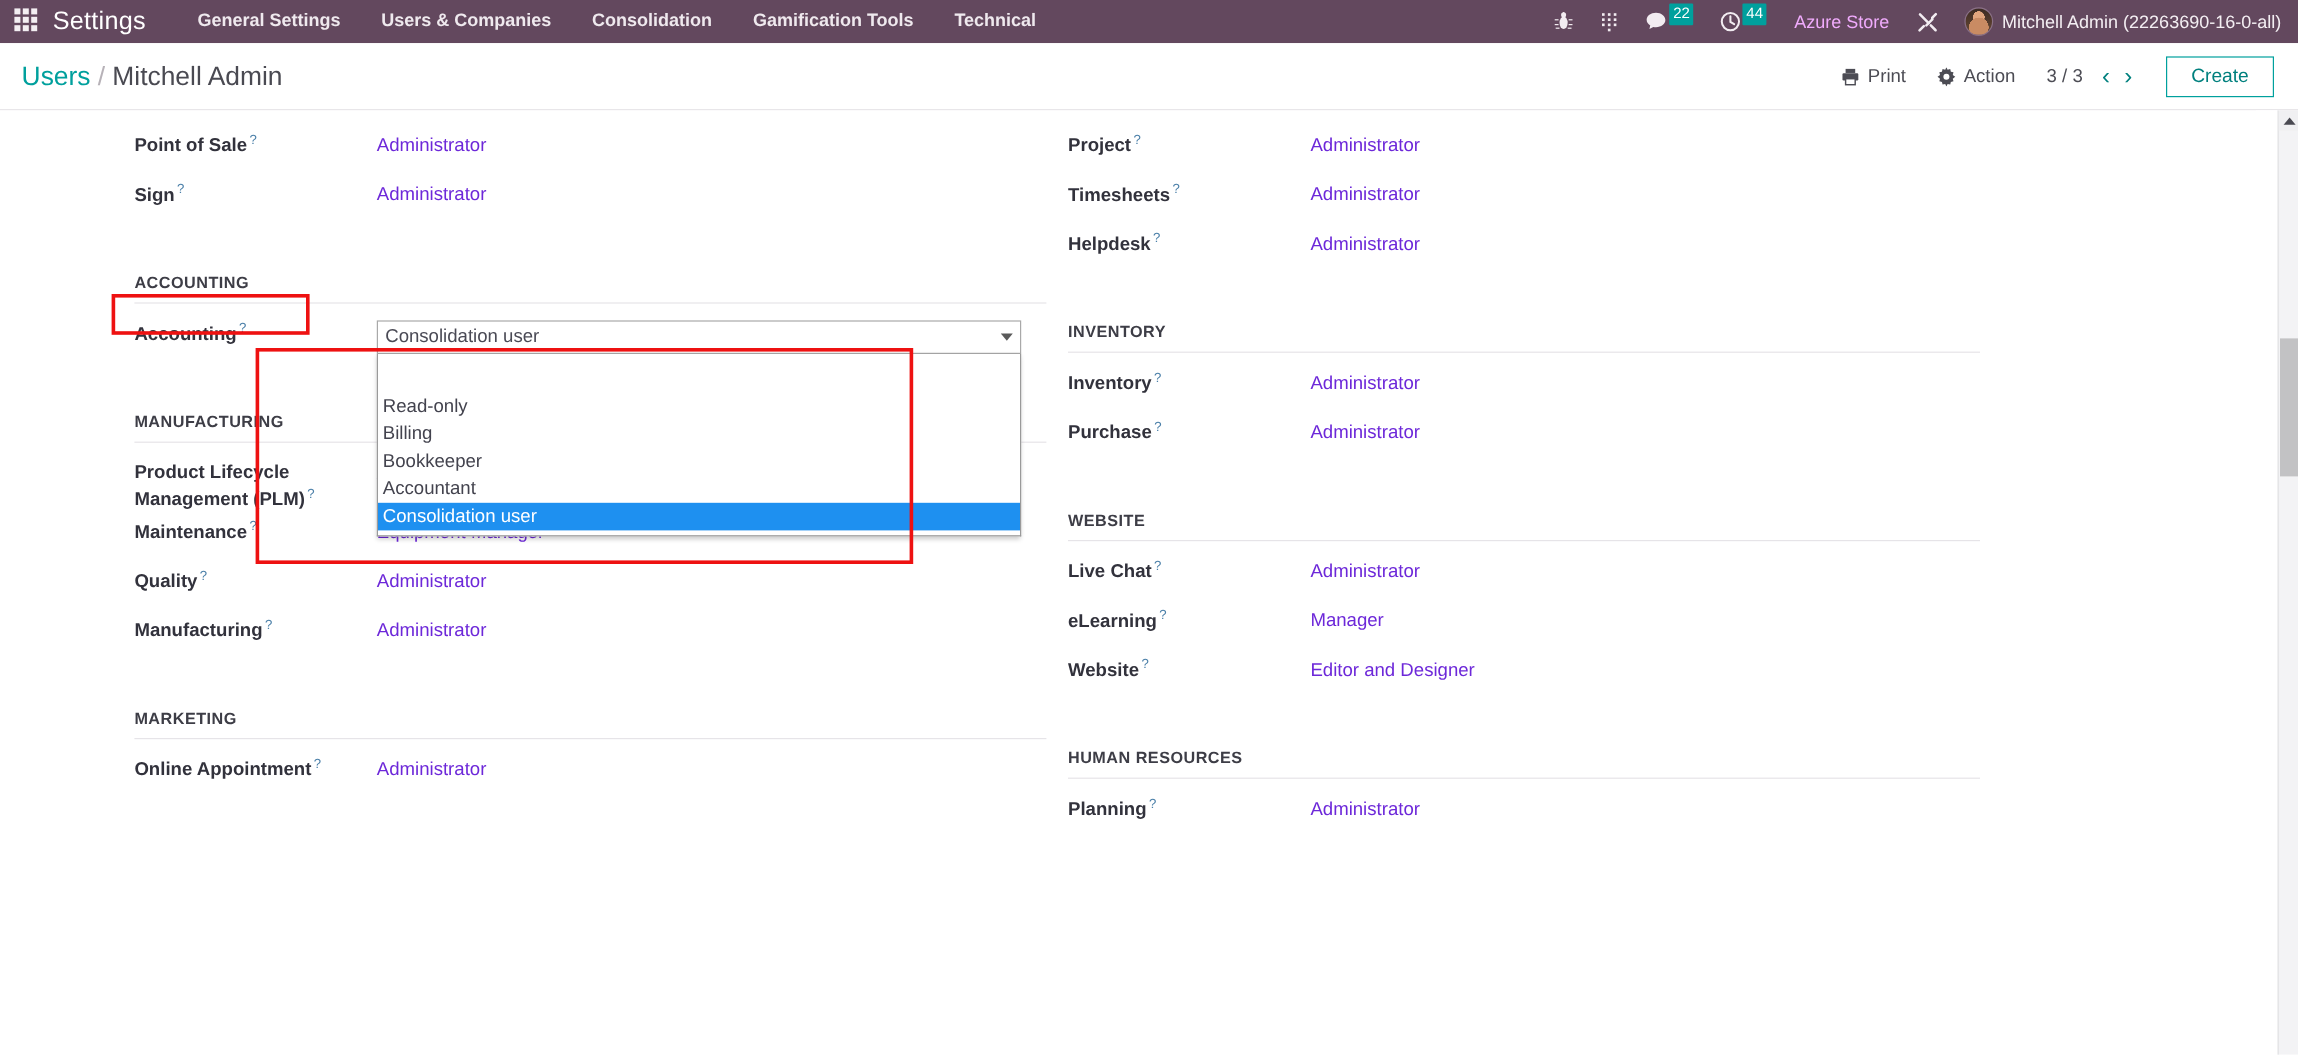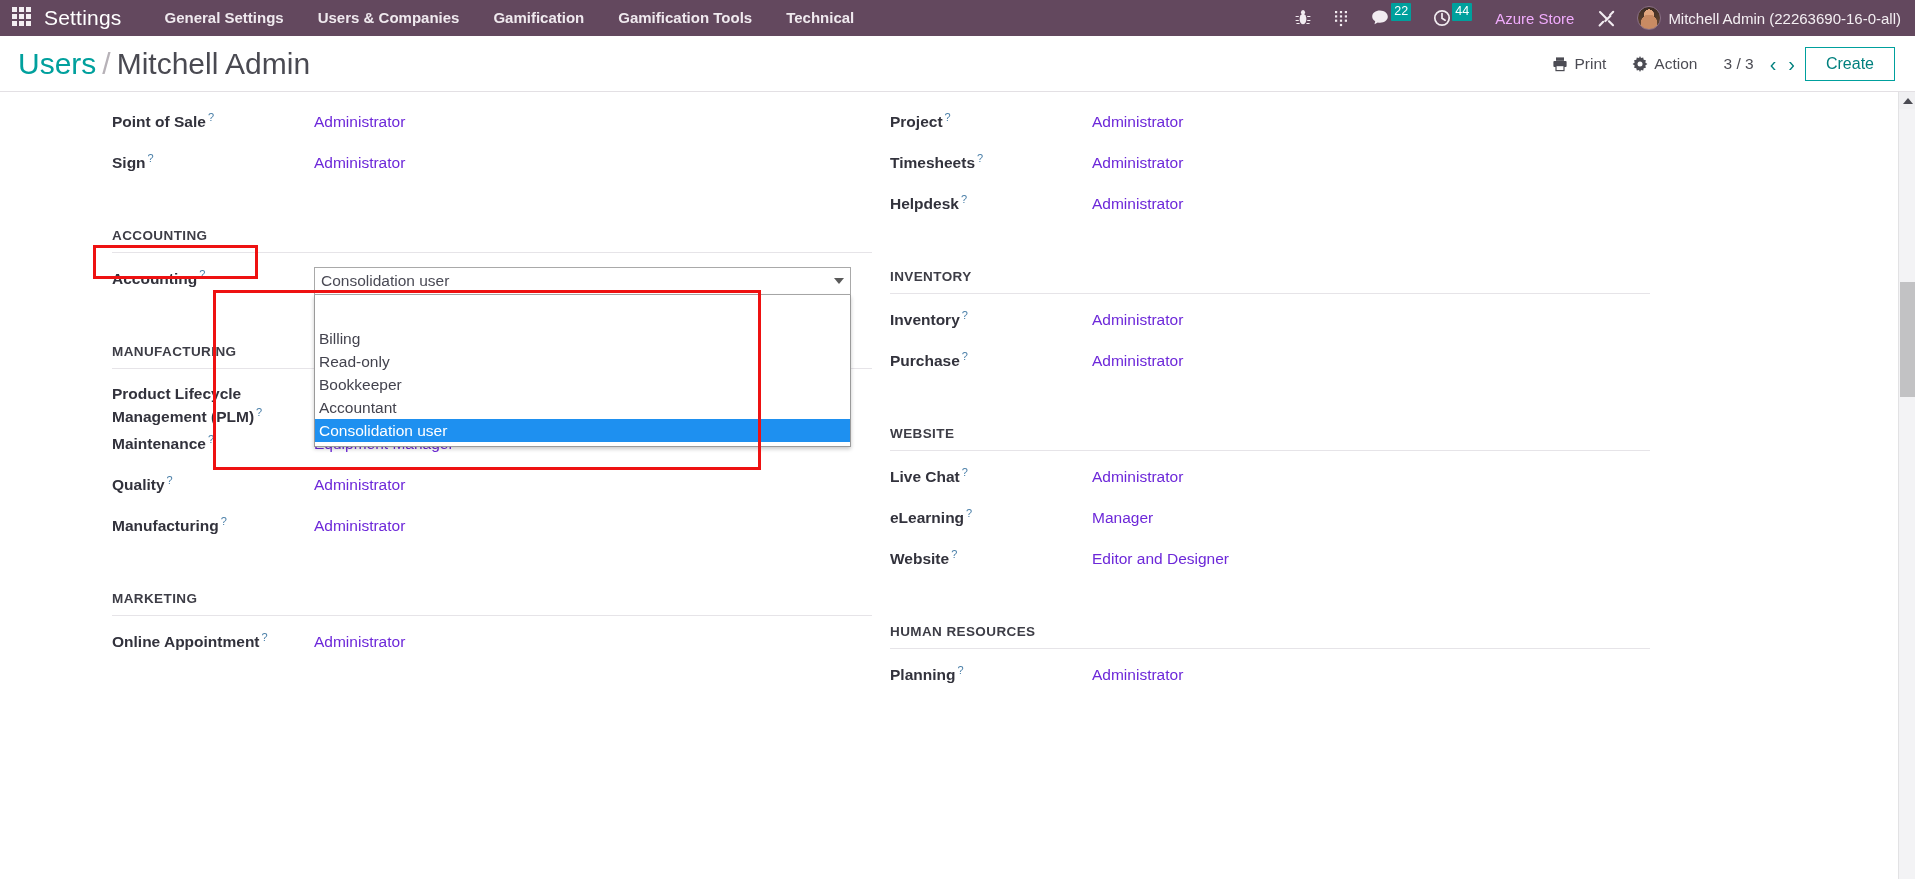--- a/index.html
+++ b/index.html
@@ -42,32 +42,32 @@
     border:1px solid #8a7086; flex:0 0 auto;
   }
   .username { font-size:15px; color:#f4eff3; padding-right:14px; cursor:pointer; }
 
   
   .cp {
     position:absolute; top:36px; left:0; width:1915px; height:56px;
     background:#fff; border-bottom:1px solid #e3e0e4;
     display:flex; align-items:center;
   }
-  .breadcrumb { font-size:30px; padding-left:18px; white-space:nowrap; }
+  .breadcrumb { font-size:22px; padding-left:18px; white-space:nowrap; }
   .bc-link { color:#00a09d; cursor:pointer; }
   .bc-sep { color:#b7b2b8; margin:0 6px; }
   .bc-cur { color:#4a4a52; }
   .cp-right { margin-left:auto; display:flex; align-items:center; padding-right:20px; }
   .cp-btn { font-size:15.5px; color:#4c4c54; cursor:pointer; display:flex;
     align-items:center; gap:6px; margin-right:26px; }
   .pager { font-size:15.5px; color:#4c4c54; margin-right:10px; }
   .chev { color:#00807e; font-size:20px; cursor:pointer; padding:0 6px; line-height:1; }
   .create-btn {
     border:1px solid #00a09d; color:#00807e; background:#fff;
-    font-size:16px; padding:7px 20px; margin-left:4px; cursor:pointer;
+    font-size:16px; padding:7px 20px; margin-left:22px; cursor:pointer;
     font-family:"Liberation Sans", sans-serif;
   }
 
   
   .sheet { position:absolute; top:92px; left:0; width:1900px; height:787px;
     background:#fff; overflow:hidden; }
   .cols { position:absolute; top:0; left:0; width:1860px; padding-top:14px;
     display:flex; }
   .col { width:760px; }
   .col-left { margin-left:112px; }
@@ -136,21 +136,21 @@
         <i></i>
         <i></i>
         <i></i>
         <i></i>
         <i></i>
     </div>
     <div class="brand">Settings</div>
 
     <div class="nav-item">General Settings</div>
     <div class="nav-item">Users &amp; Companies</div>
-    <div class="nav-item">Gamification</div>
+    <div class="nav-item">Consolidation</div>
     <div class="nav-item">Gamification Tools</div>
     <div class="nav-item">Technical</div>
 
     <div class="nav-spacer"></div>
 
     <div class="nav-icon">
       <svg width="16" height="18" viewBox="0 0 16 18">
           <g fill="#f2ecf1">
         <ellipse cx="8" cy="10" rx="3.4" ry="5.2"></ellipse>
         <circle cx="8" cy="3.4" r="2.1"></circle>
@@ -260,22 +260,22 @@
           <div class="grp-title">ACCOUNTING</div>
           <div class="row">
             <div class="lbl">Accounting<span class="q">?</span></div>
             <div class="select-wrap">
               <div class="select-box">
                 <span>Consolidation user</span>
                 <span class="caret"></span>
               </div>
               <div class="option-list">
                 <div class="opt blank"></div>
+                <div class="opt">Read-only</div>
                 <div class="opt">Billing</div>
-                <div class="opt">Read-only</div>
                 <div class="opt">Bookkeeper</div>
                 <div class="opt">Accountant</div>
                 <div class="opt sel" style="background: rgb(30, 144, 240);">Consolidation user</div>
               </div>
             </div>
           </div>
           <div class="grp-spacer"></div>
           <div class="grp-title">MANUFACTURING</div>
           <div class="row">
             <div class="lbl">Product Lifecycle Management (PLM)<span class="q">?</span></div>

